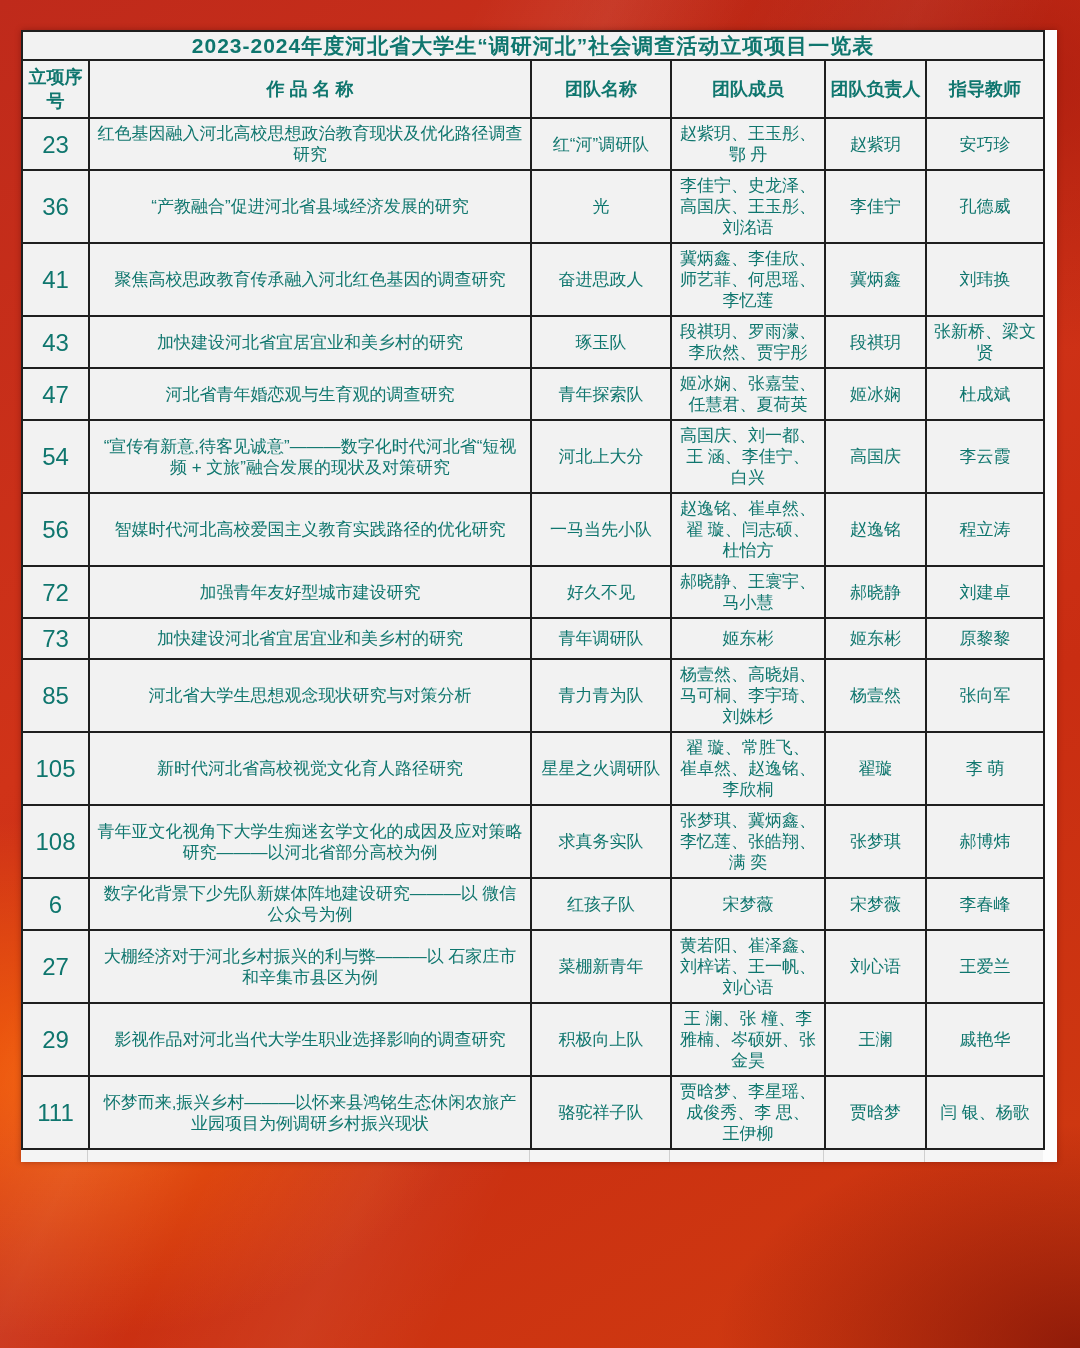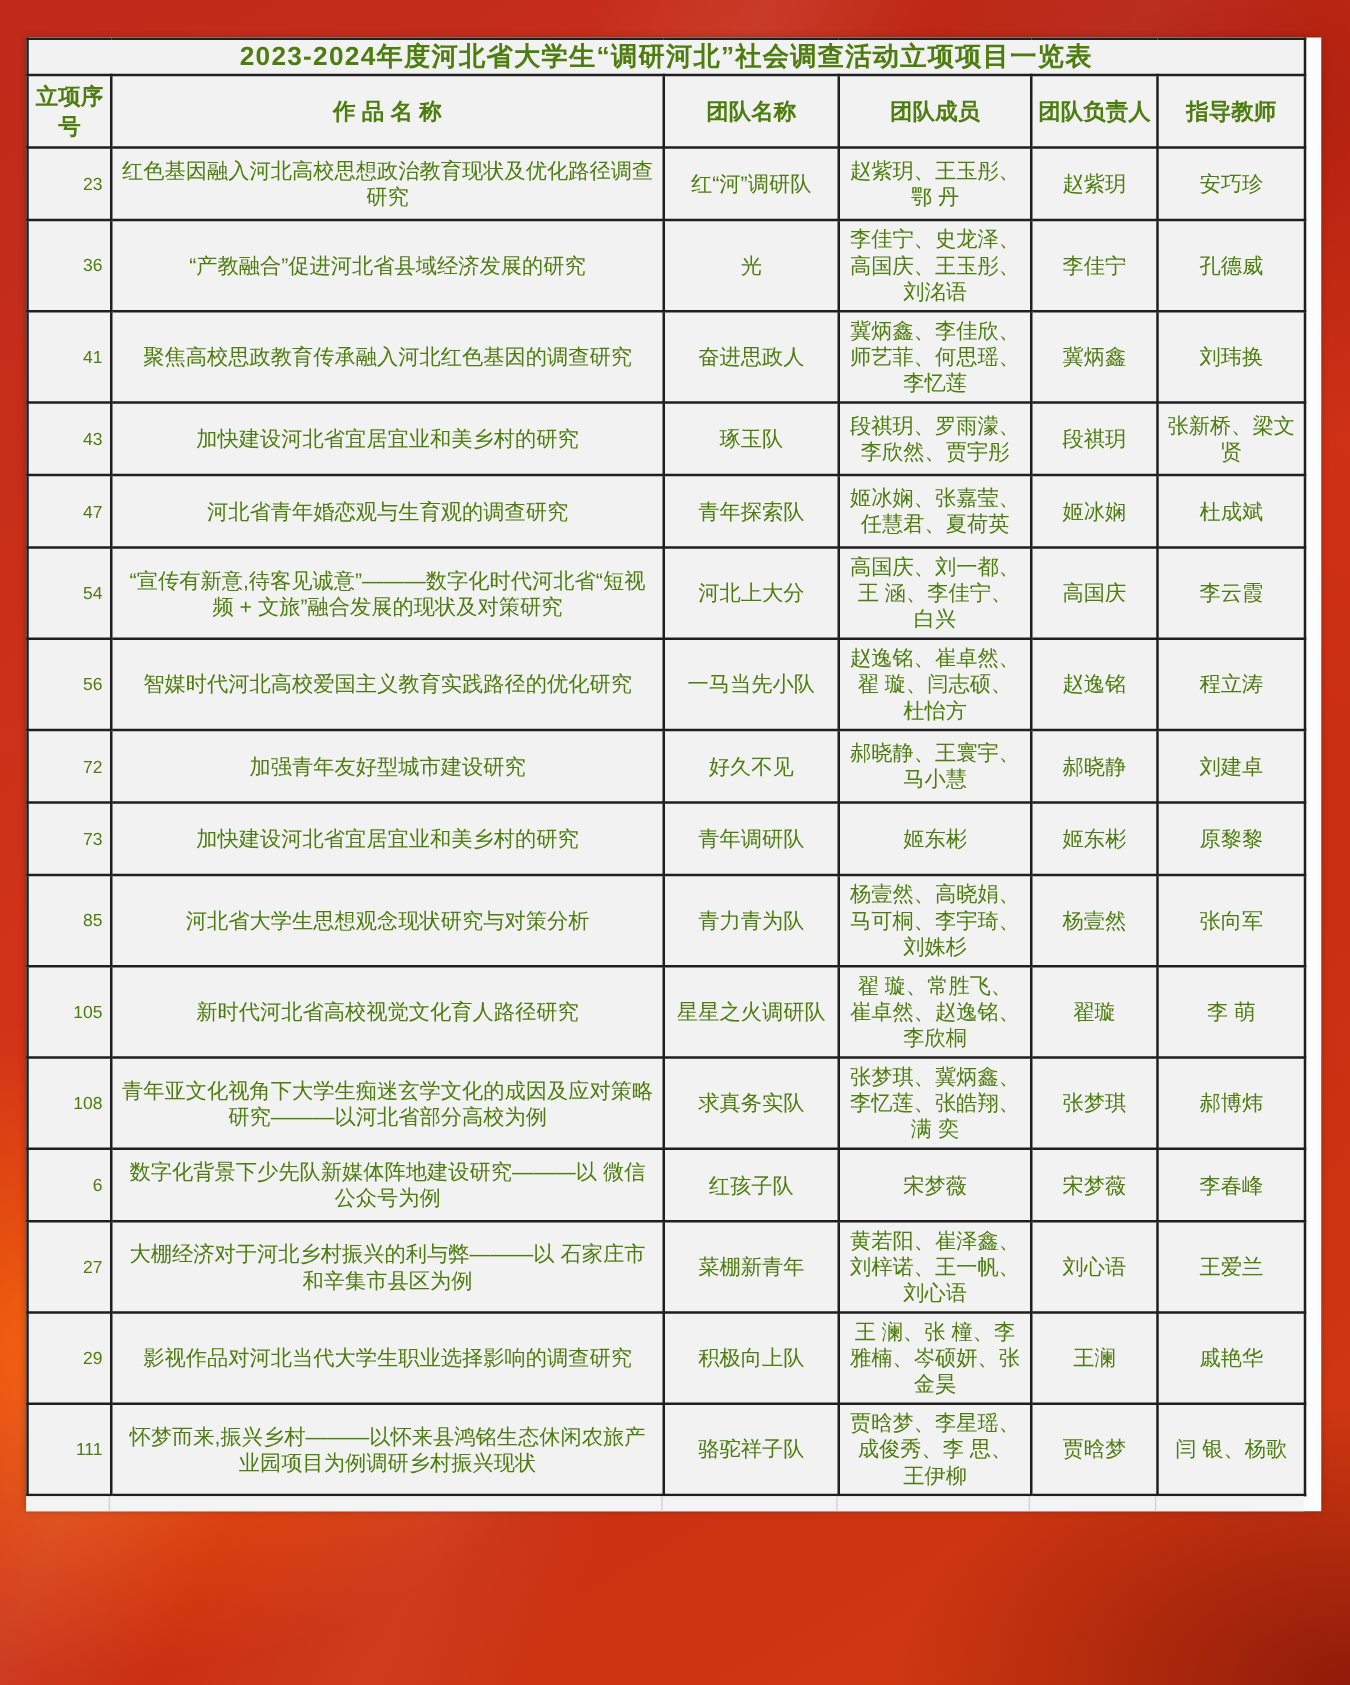--- a/index.html
+++ b/index.html
@@ -13,37 +13,37 @@
       radial-gradient(ellipse 520px 320px at 100% 100%, rgba(110,10,5,.65), transparent 70%),
       radial-gradient(ellipse 700px 420px at 92% 6%, rgba(150,15,8,.55), transparent 65%),
       linear-gradient(150deg, #bf2a1b 0%, #d03318 40%, #c92d12 65%, #d03c10 100%);
   }
   .sheet{
     position:absolute;left:21px;top:30px;width:1036px;background:#fdfdfd;
     box-shadow:0 0 6px rgba(60,0,0,.35);
   }
   table{
     border-collapse:collapse;table-layout:fixed;width:1022px;
-    background:#f2f2f2;color:#4d7c0f;
+    background:#f2f2f2;color:#0f766e;
   }
   col.c1{width:67px;} col.c2{width:442px;} col.c3{width:140px;}
   col.c4{width:154px;} col.c5{width:101px;} col.c6{width:118px;}
   th,td{
     border:2px solid #1f1f1f;text-align:center;vertical-align:middle;
     word-break:break-all;line-height:21px;
   }
   .title-row th{
     font-size:21px;font-weight:bold;padding:3px 4px;letter-spacing:1px;
   }
   .head-row th{
     font-size:18px;font-weight:bold;height:52px;padding:2px 4px;line-height:24px;
   }
   td{font-size:17px;padding:4px 6px;}
-  td.num{font-size:14px;min-width:0;text-align:right;}
-  tbody tr{height:58px;}
+  td.num{font-size:24px;min-width:0;}
+  tbody tr{height:41px;}
   .strip{
     width:1022px;height:12px;display:flex;background:#f4f4f4;
   }
   .strip div{border-right:1px solid #cfcfcf;box-sizing:border-box;height:100%;}
   .s1{width:67px;} .s2{width:442px;} .s3{width:140px;}
   .s4{width:154px;} .s5{width:101px;} .s6{width:118px;border-right:none!important;}
 </style>
 </head>
 <body>
 

